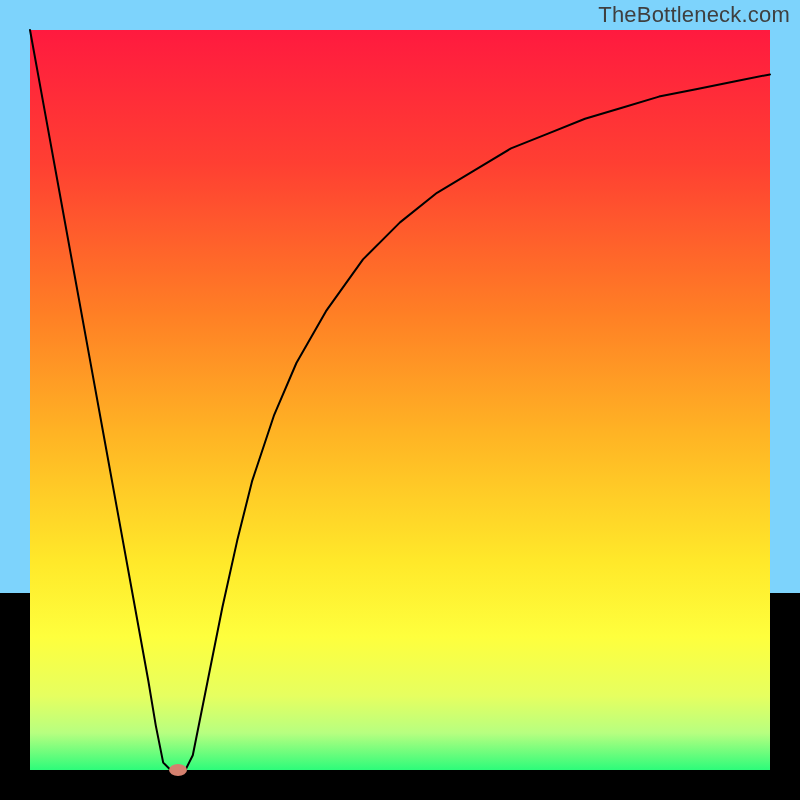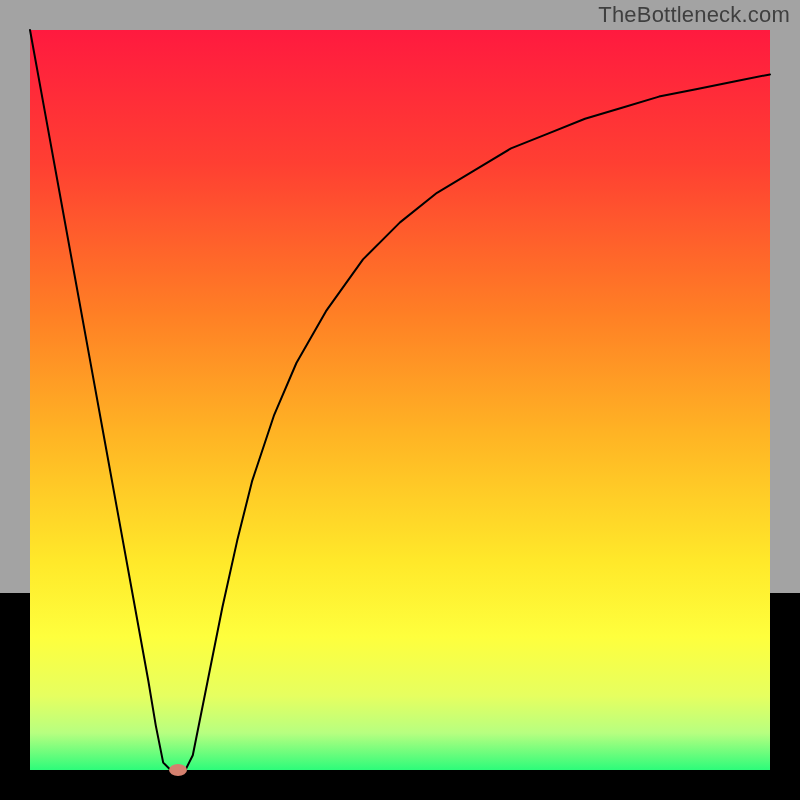--- a/index.html
+++ b/index.html
@@ -10,21 +10,21 @@
     background: #000;
     overflow: hidden;
     font-family: Arial, Helvetica, sans-serif;
   }
   .frame {
     position: absolute;
     left: 0;
     top: 0;
     width: 800px;
     height: 593px;
-    background: #a3a3a3;
+    background: #7dd3fc;
   }
   .attribution {
     position: absolute;
     top: 2px;
     right: 10px;
     color: #3f3f3f;
     font-size: 22px;
     font-weight: 400;
     letter-spacing: 0.2px;
   }

